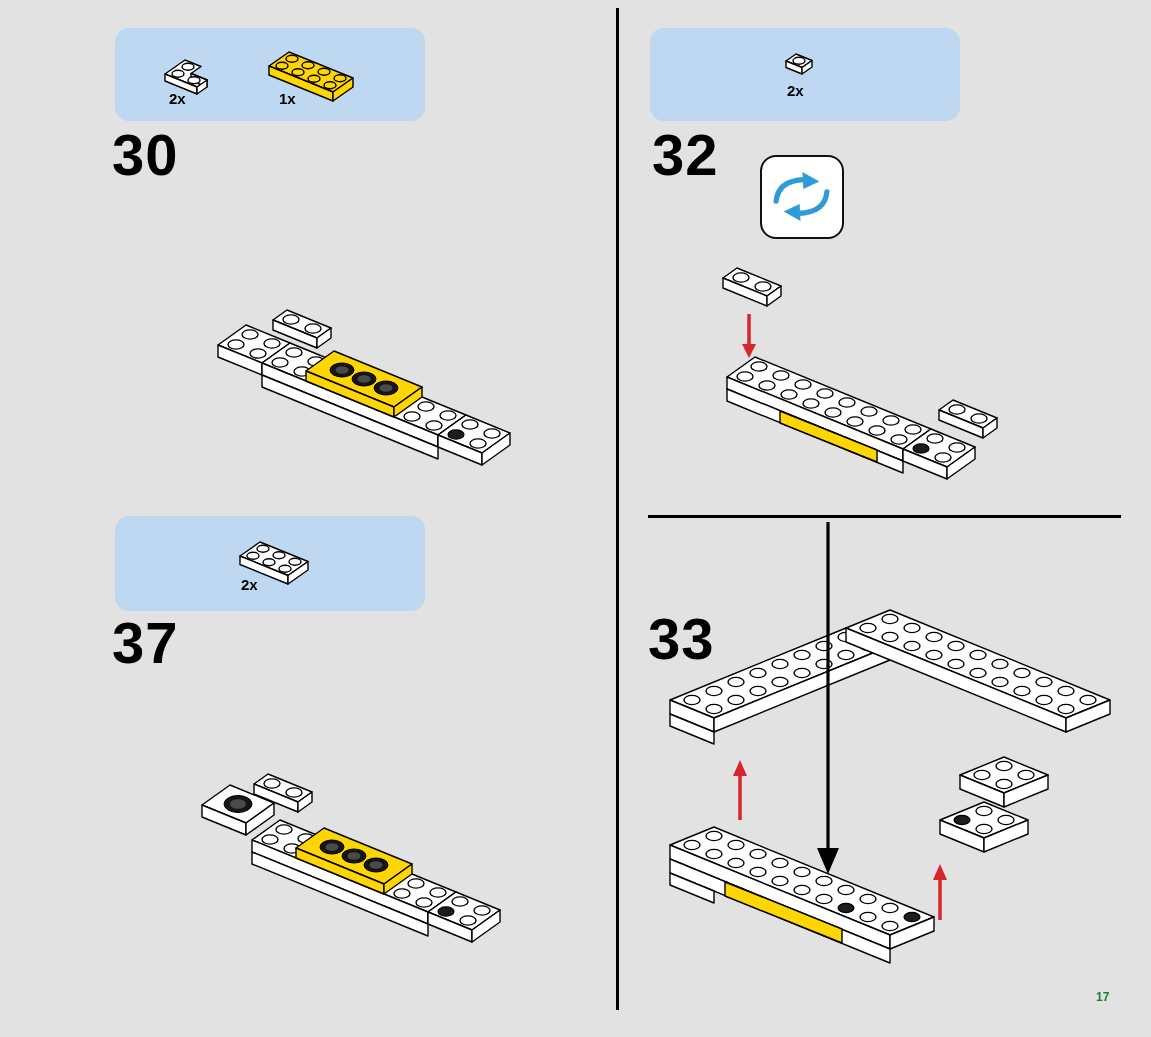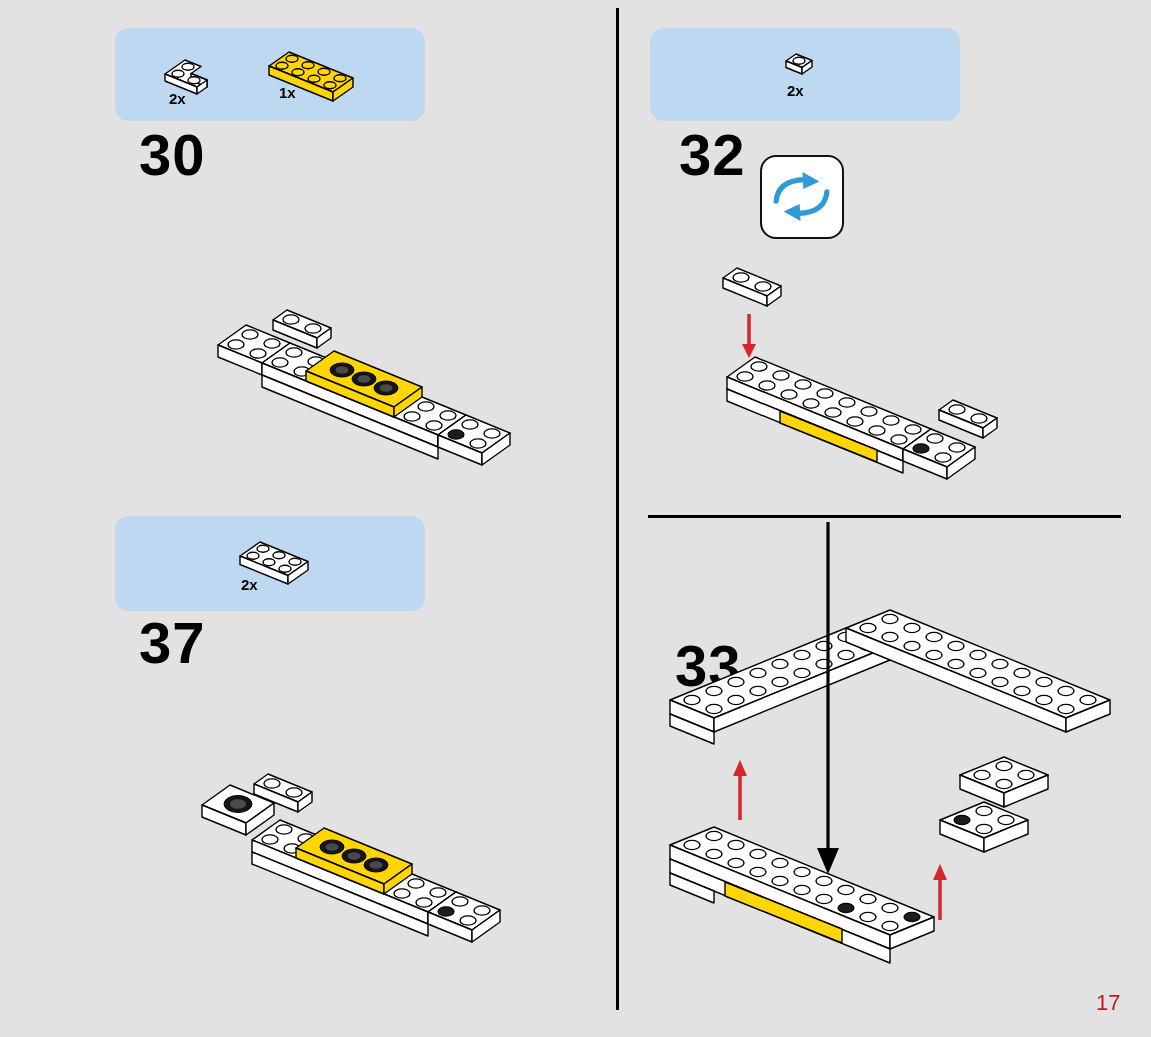--- a/index.html
+++ b/index.html
@@ -2,23 +2,23 @@
 <html style="--page-bg: #e3e2e2; --callout-bg: #bdd8f0; --brick-yellow: #ffd502; --arrow-red: #d6252b; --arrow-blue: #2e9ad7; --line-black: #000000;"><head>
 <meta charset="utf-8">
 <style>
   * { margin:0; padding:0; box-sizing:border-box; }
   html,body { width:1151px; height:1037px; }
   body { font-family:"Liberation Sans", sans-serif; }
   .page { position:relative; width:1151px; height:1037px; background:var(--page-bg,#e3e2e2); overflow:hidden; }
   .vdivider { position:absolute; left:616px; top:8px; width:3px; height:1002px; background:var(--line-black,#000); }
   .hdivider { position:absolute; left:648px; top:515px; width:473px; height:3px; background:var(--line-black,#000); }
   .callout { position:absolute; background:var(--callout-bg,#bdd8f0); border-radius:14px; }
-  .step-num { position:absolute; font-size:58px; font-weight:700; color:#000; line-height:1; letter-spacing:1px;margin-left:27px; }
+  .step-num { position:absolute; font-size:58px; font-weight:700; color:#000; line-height:1; letter-spacing:1px; }
   .qty { position:absolute; font-size:15px; font-weight:700; color:#000; }
-  .page-num { position:absolute; left:1096px; top:990px; font-size:22px; font-weight:400; color:#b91c1c; }
+  .page-num { position:absolute; left:1096px; top:990px; font-size:12px; font-weight:700; color:#15803d; }
   .abs { position:absolute; }
   .rotatebox { position:absolute; left:760px; top:155px; width:84px; height:84px; background:#fff; border:2.5px solid #111; border-radius:16px; }
   svg { display:block; overflow:visible; }
   .pl   { fill:#fff; stroke:#000; stroke-width:1.4; stroke-linejoin:round; }
   .pl-y { fill:var(--brick-yellow,#ffd502); stroke:#000; stroke-width:1.4; stroke-linejoin:round; }
   .dk   { fill:#1d1d1d; stroke:#000; stroke-width:1.2; }
   .arrR { stroke:var(--arrow-red,#d6252b); stroke-width:3.5; fill:none; }
   .arrRh{ fill:var(--arrow-red,#d6252b); }
   .arrB { stroke:var(--line-black,#000); stroke-width:3.2; fill:none; }
   .arrBh{ fill:var(--line-black,#000); }
@@ -65,21 +65,21 @@
       <polygon class="pl-y" points="86,38 66,52 66,61 86,47"></polygon>
       <use href="#sts" x="25" y="18.75" class="pl-y"></use>
         <use href="#sts" x="41" y="25.25" class="pl-y"></use>
         <use href="#sts" x="57" y="31.75" class="pl-y"></use>
         <use href="#sts" x="73" y="38.25" class="pl-y"></use>
       <use href="#sts" x="15" y="25.75" class="pl-y"></use>
         <use href="#sts" x="31" y="32.25" class="pl-y"></use>
         <use href="#sts" x="47" y="38.75" class="pl-y"></use>
         <use href="#sts" x="63" y="45.25" class="pl-y"></use>
     </svg>
-    <span class="qty" style="left:164px;top:56px">1x</span>
+    <span class="qty" style="left:164px;top:62px">1x</span>
   </div>
   <div class="step-num" style="left:112px;top:126px">30</div>
 
   <svg class="abs" style="left:195px;top:298px" width="330" height="180" viewBox="0 0 330 180">
     <g>
       <polygon class="pl" points="92,12 136,30 122,40 78,22"></polygon>
       <polygon class="pl" points="78,22 122,40 122,50 78,32"></polygon>
       <polygon class="pl" points="136,30 122,40 122,50 136,40"></polygon>
       <use href="#st" x="96" y="21.5" class="pl"></use>
         <use href="#st" x="118" y="30.5" class="pl"></use>
@@ -254,21 +254,21 @@
       <polygon class="pl" points="216,177 260,195 232,215 188,197"></polygon>
       <polygon class="pl" points="188,197 232,215 232,227 188,209"></polygon>
       <polygon class="pl" points="260,195 232,215 232,227 260,207"></polygon>
       <use href="#st" x="220" y="186.5" class="pl"></use>
         <use href="#st" x="206" y="196.5" class="dk"></use>
       <use href="#st" x="242" y="195.5" class="pl"></use>
         <use href="#st" x="228" y="205.5" class="pl"></use>
     </g>
   </svg>
 
-  <div class="step-num" style="left:648px;top:637px">33</div>
+  <div class="step-num" style="left:648px;top:610px">33</div>
 
   <svg class="abs" style="left:640px;top:520px" width="490" height="505" viewBox="0 0 490 505">
     <g>
       <polygon class="pl" points="30,180 206,108 250,126 74,198"></polygon>
       <polygon class="pl" points="30,180 74,198 74,212 30,194"></polygon>
       <polygon class="pl" points="74,198 250,126 250,140 74,212"></polygon>
       <polygon class="pl" points="30,194 74,212 74,224 30,206"></polygon>
       <use href="#st" x="52" y="180" class="pl"></use>
         <use href="#st" x="74" y="171" class="pl"></use>
         <use href="#st" x="96" y="162" class="pl"></use>

